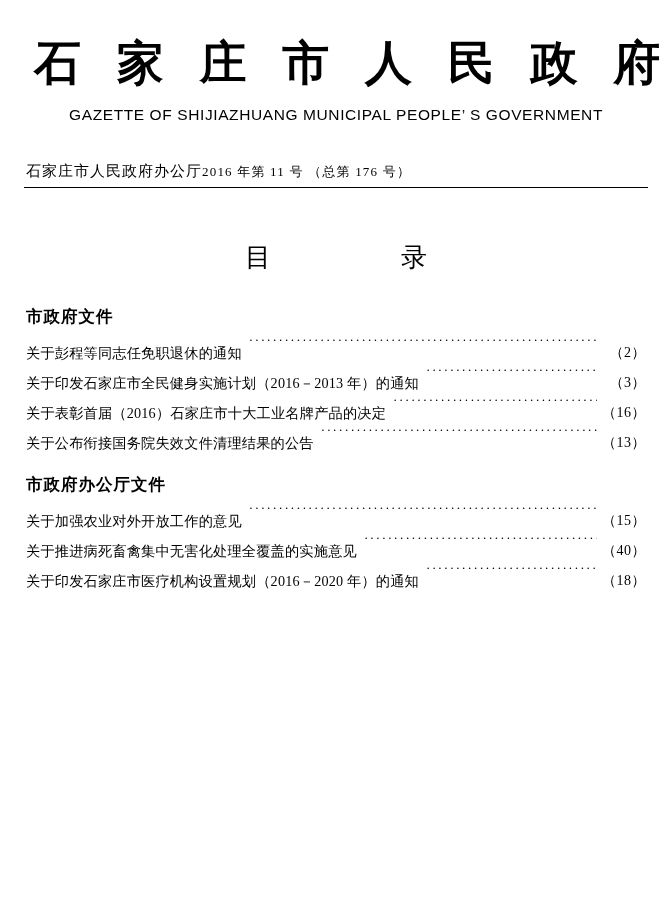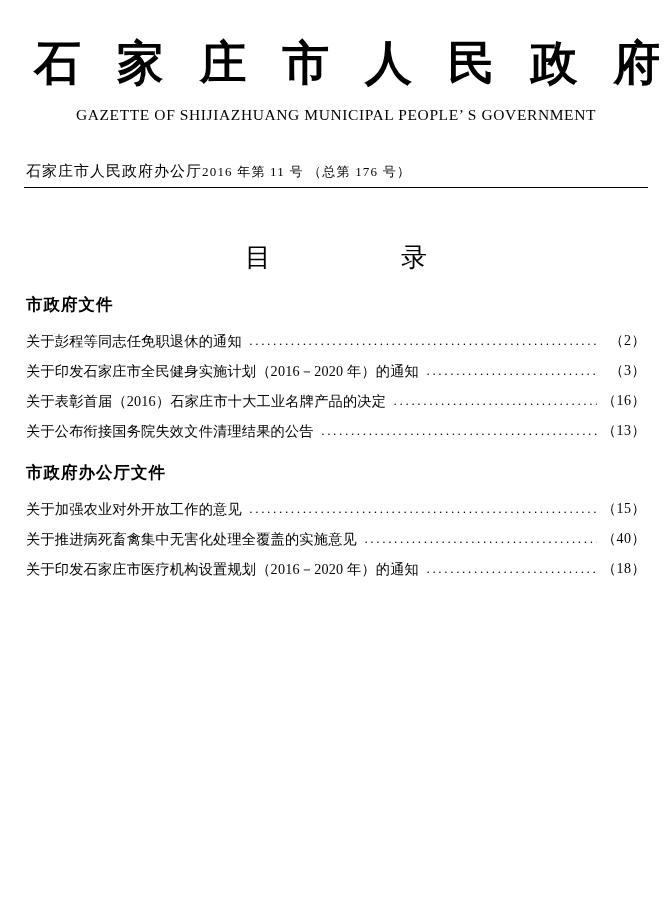--- a/index.html
+++ b/index.html
@@ -33,21 +33,21 @@
     font-weight: bold;
     font-size: 47px;
     letter-spacing: 12px;
     line-height: 1.1;
     text-indent: 12px;
     color: #000;
     white-space: nowrap;
   }
   .masthead-sub {
     margin-top: 16px;
-    font-family: Liberation Serif, serif;
+    font-family: Liberation Sans, sans-serif;
     font-size: 15.5px;
     letter-spacing: 0.6px;
     color: #000;
     white-space: nowrap;
   }
 
   
   .issue-row {
     margin-top: 38px;
     display: flex;
@@ -81,38 +81,38 @@
     text-align: center;
     font-family: "Liberation Serif", serif;
     font-weight: normal;
     font-size: 26px;
     letter-spacing: 26px;
     text-indent: 26px;
     color: #000;
   }
 
   .toc {
-    margin-top: 19px;
+    margin-top: 31px;
     padding: 0 4px;
   }
   .section-head {
     font-family: "Liberation Sans", sans-serif;
     font-weight: bold;
     font-size: 16.5px;
     letter-spacing: 1px;
     color: #000;
     margin: 8px 0 10px 0;
   }
   .section-head.second {
     margin-top: 16px;
   }
 
   .entry {
     display: flex;
-    align-items: flex-end;
+    align-items: flex-start;
     font-size: 14px;
     line-height: 30px;
     color: #000;
     white-space: nowrap;
     overflow: hidden;
   }
   .entry-title {
     font-family: "Liberation Serif", serif;
     font-size: 14.2px;
     letter-spacing: 0.2px;
@@ -168,21 +168,21 @@
   <div class="toc">
 
     <div class="section-head">市政府文件</div>
 
     <div class="entry">
       <span class="entry-title">关于彭程等同志任免职退休的通知</span>
       <span class="leader"></span>
       <span class="entry-page">（2）</span>
     </div>
     <div class="entry">
-      <span class="entry-title">关于印发石家庄市全民健身实施计划（2016－2020 年）的通知</span>
+      <span class="entry-title">关于印发石家庄市全民健身实施计划（2016－2013 年）的通知</span>
       <span class="leader"></span>
       <span class="entry-page">（3）</span>
     </div>
     <div class="entry">
       <span class="entry-title">关于表彰首届（2016）石家庄市十大工业名牌产品的决定</span>
       <span class="leader"></span>
       <span class="entry-page">（16）</span>
     </div>
     <div class="entry">
       <span class="entry-title">关于公布衔接国务院失效文件清理结果的公告</span>

